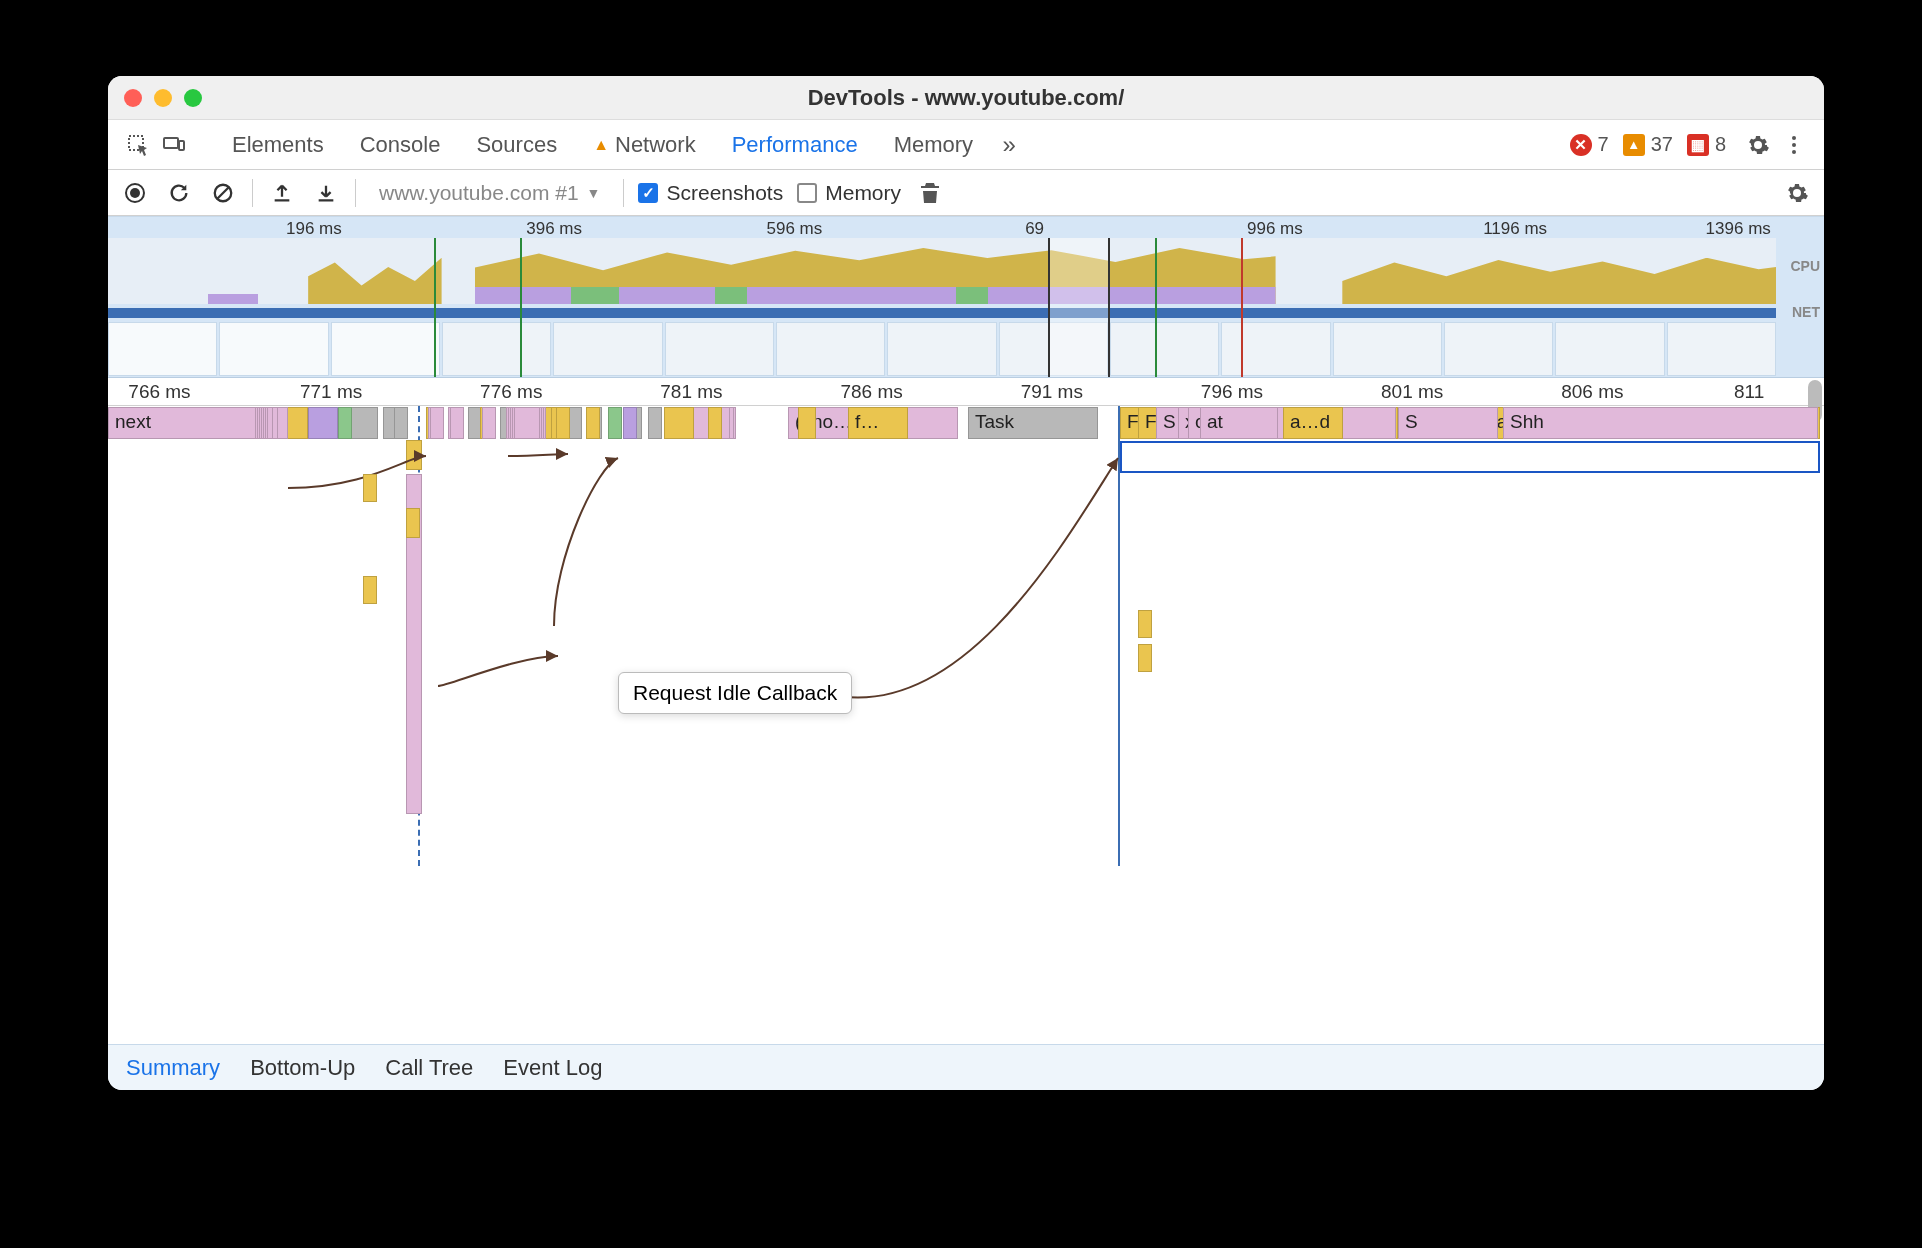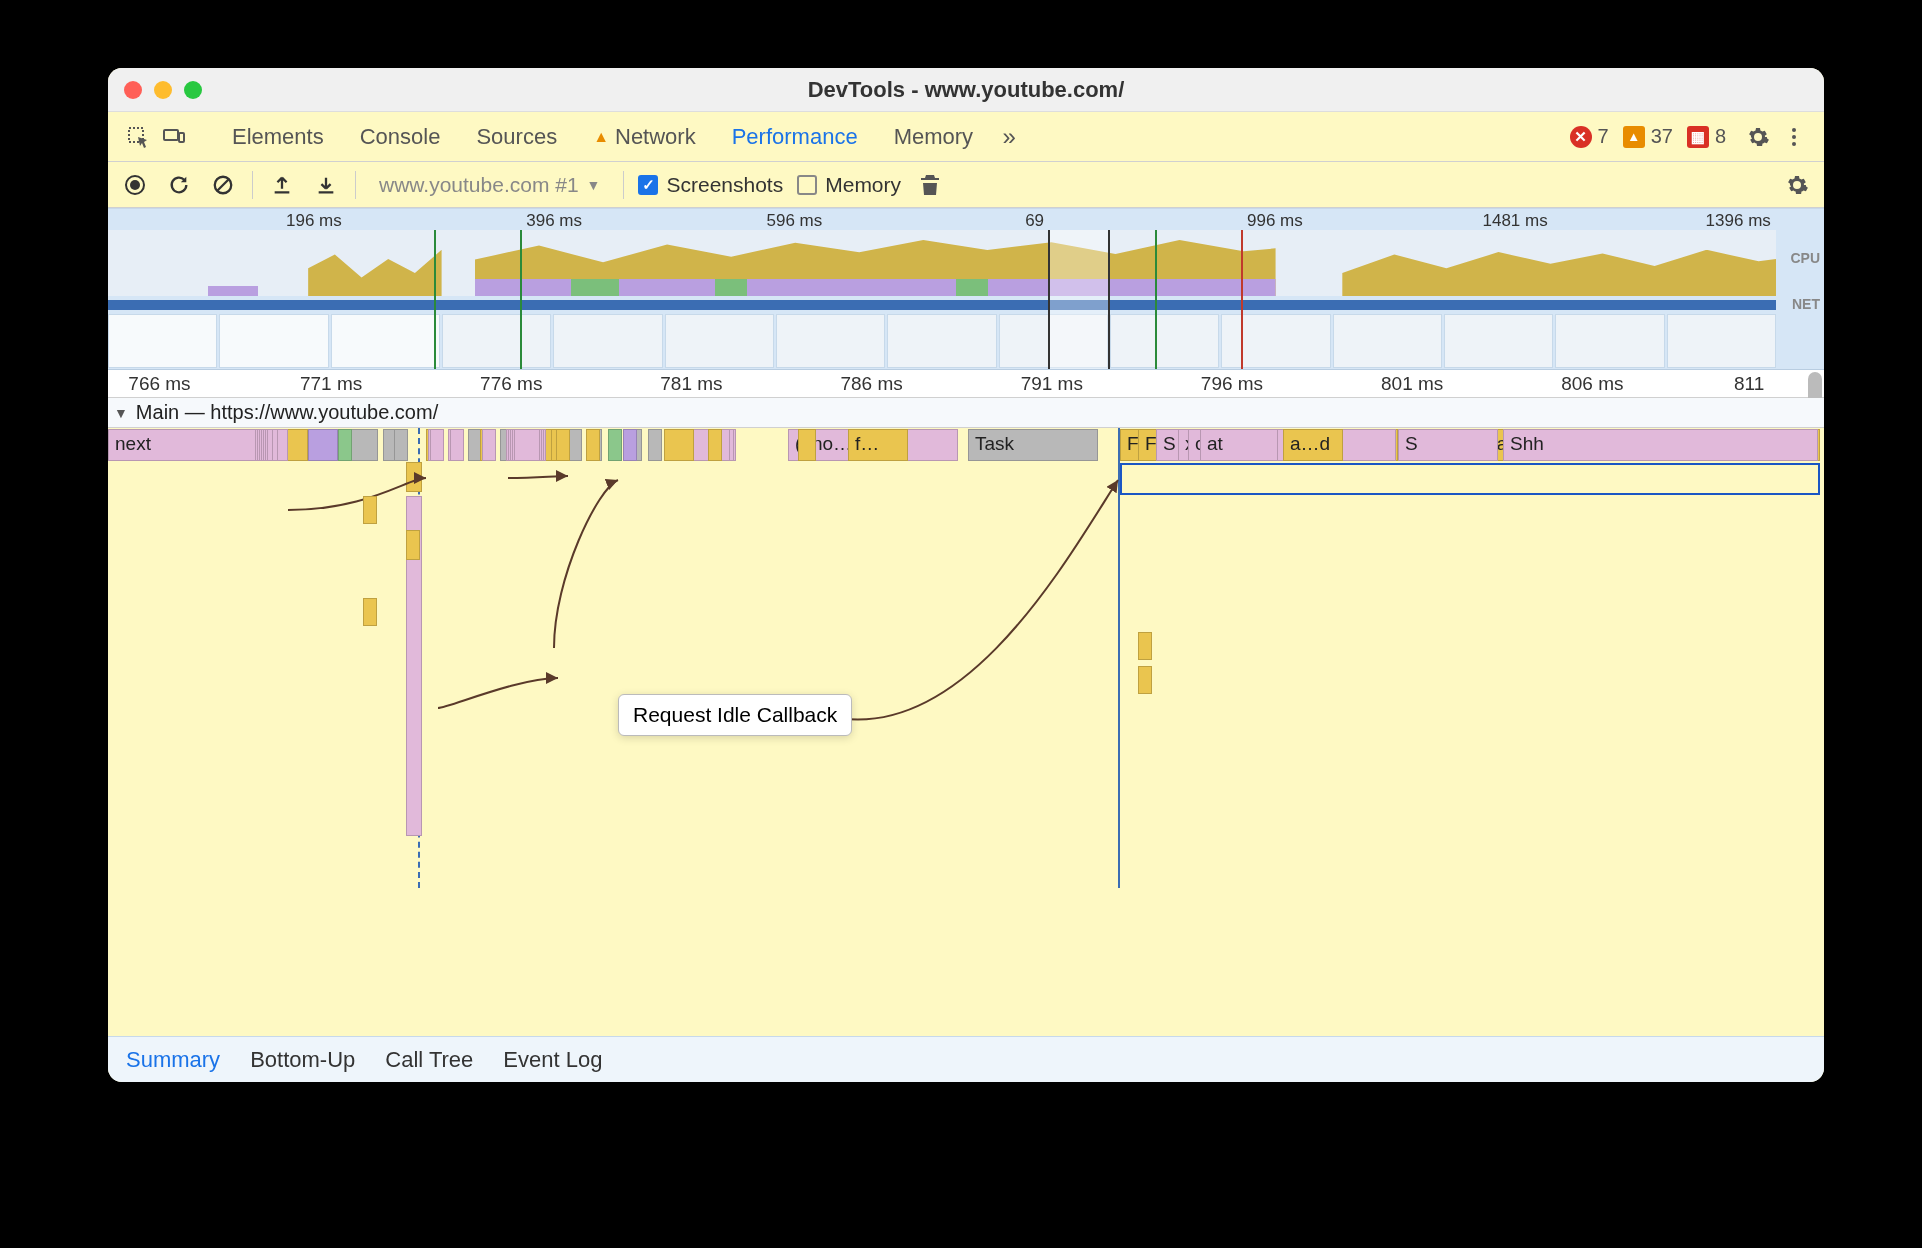--- a/index.html
+++ b/index.html
@@ -1,19 +1,19 @@
 <!DOCTYPE html>
 <html><head>
 <meta charset="utf-8">
 <style>
   * { box-sizing: border-box; margin: 0; padding: 0; font-family: "Helvetica Neue", Arial, sans-serif; }
   body { background: #000; width: 1922px; height: 1248px; position: relative; }
   .window {
-    position: absolute; left: 108px; top: 68px; width: 1716px; height: 1014px;
-    background: #fef9c3; border-radius: 14px; overflow: hidden;
+    position: absolute; left: 108px; top: 76px; width: 1716px; height: 1014px;
+    background: #ffffff; border-radius: 14px; overflow: hidden;
     box-shadow: 0 30px 60px rgba(0,0,0,.5);
   }
   
   .titlebar { height: 44px; background: #f0f0f0; display: flex; align-items: center; position: relative; border-bottom: 1px solid #ddd; }
   .traffic { display: flex; gap: 12px; margin-left: 16px; }
   .tl { width: 18px; height: 18px; border-radius: 50%; }
   .tl.r { background: #ff5f57; } .tl.y { background: #febc2e; } .tl.g { background: #28c840; }
   .titlebar .title { position: absolute; left: 0; right: 0; text-align: center; font-weight: 600; font-size: 22px; color: #333; pointer-events: none; }
 
   
@@ -218,21 +218,21 @@
         </span>
     </span>
   </div>
 
   <div class="overview-rulers">
     <span class="tick" style="left:12%">196 ms</span>
     <span class="tick" style="left:26%">396 ms</span>
     <span class="tick" style="left:40%">596 ms</span>
     <span class="tick" style="left:54%">69</span>
     <span class="tick" style="left:68%">996 ms</span>
-    <span class="tick" style="left:82%">1481 ms</span>
+    <span class="tick" style="left:82%">1196 ms</span>
     <span class="tick" style="left:95%">1396 ms</span>
   </div>
 
   <div class="overview">
     <div class="ov-cpu">
       <div class="ov-shape s1"></div>
         <div class="ov-shape s2"></div>
         <div class="ov-shape s3"></div>
         <div class="ov-shape s4"></div>
     </div>
@@ -274,23 +274,20 @@
     <span class="rt" style="left:65.5%">796 ms</span>
     <span class="rt" style="left:76%">801 ms</span>
     <span class="rt" style="left:86.5%">806 ms</span>
     <span class="rt" style="left:96.5%">811 ms</span>
     <div class="scroll-thumb"></div>
   </div>
 
   <div class="tracks">
 
 
-    <div class="flame-head">
-        <span>Main — https://www.youtube.com/</span>
-      </div>
 
     <div class="flame">
       <div class="vline" style="left:310px"></div>
       <div class="vline solid" style="left:1010px"></div>
 
       <div class="row" style="top:0">
           <div class="cell task" style="left:0;width:270px">Task</div>
         <div class="cell task" style="left:275px;width:6px"></div>
         <div class="cell task" style="left:286px;width:4px"></div>
         <div class="cell task" style="left:318px;width:8px"></div>

